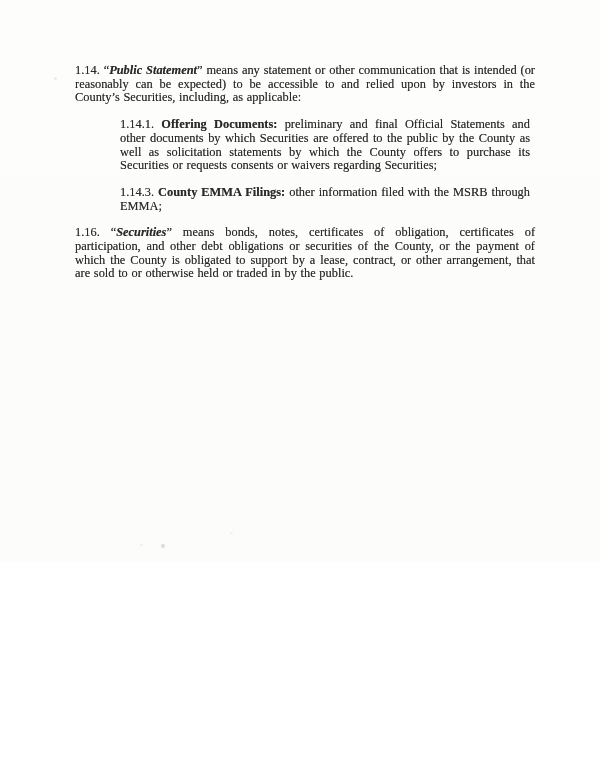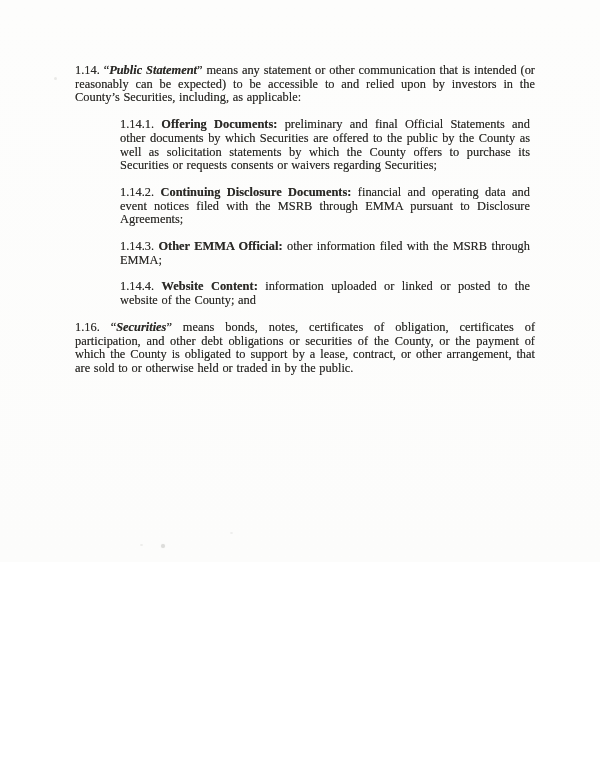--- a/index.html
+++ b/index.html
@@ -58,23 +58,21 @@
   .speck.s4 { left: 140px; top: 544px; width: 3px; height: 2px; background: #ececea; }
   .speck.s5 { left: 230px; top: 532px; width: 3px; height: 2px; background: #eeeeec; }
 </style>
 </head>
 <body>
 
 <div class="page">
   <div class="content" id="content">
       <p class="para"><span class="seg-normal">1.14. “</span><span class="seg-bold-italic">Public Statement</span><span class="seg-normal">” means any statement or other communication that is intended (or reasonably can be expected) to be accessible to and relied upon by investors in the County’s Securities, including, as applicable:</span></p>
       <p class="para indent"><span class="seg-normal">1.14.1. </span><span class="seg-bold">Offering Documents:</span><span class="seg-normal"> preliminary and final Official Statements and other documents by which Securities are offered to the public by the County as well as solicitation statements by which the County offers to purchase its Securities or requests consents or waivers regarding Securities;</span></p>
-      <p class="para indent"><span class="seg-normal">1.14.2. </span><span class="seg-bold">Continuing Disclosure Documents:</span><span class="seg-normal"> financial and operating data and event notices filed with the MSRB through EMMA pursuant to Disclosure Agreements;</span></p>
-      <p class="para indent"><span class="seg-normal">1.14.3. </span><span class="seg-bold">Other EMMA Official:</span><span class="seg-normal"> other information filed with the MSRB through EMMA;</span></p>
-      <p class="para indent"><span class="seg-normal">1.14.4. </span><span class="seg-bold">Website Content:</span><span class="seg-normal"> information uploaded or linked or posted to the website of the County; and</span></p>
+      <p class="para indent"><span class="seg-normal">1.14.3. </span><span class="seg-bold">County EMMA Filings:</span><span class="seg-normal"> other information filed with the MSRB through EMMA;</span></p>
       <p class="para"><span class="seg-normal">1.16. “</span><span class="seg-bold-italic">Securities</span><span class="seg-normal">” means bonds, notes, certificates of obligation, certificates of participation, and other debt obligations or securities of the County, or the payment of which the County is obligated to support by a lease, contract, or other arrangement, that are sold to or otherwise held or traded in by the public.</span></p>
     </div>
   <div class="speck s1"></div>
   <div class="speck s2"></div>
   <div class="speck s3"></div>
   <div class="speck s4"></div>
   <div class="speck s5"></div>
   <div class="page-number">9</div>
 </div>
 

